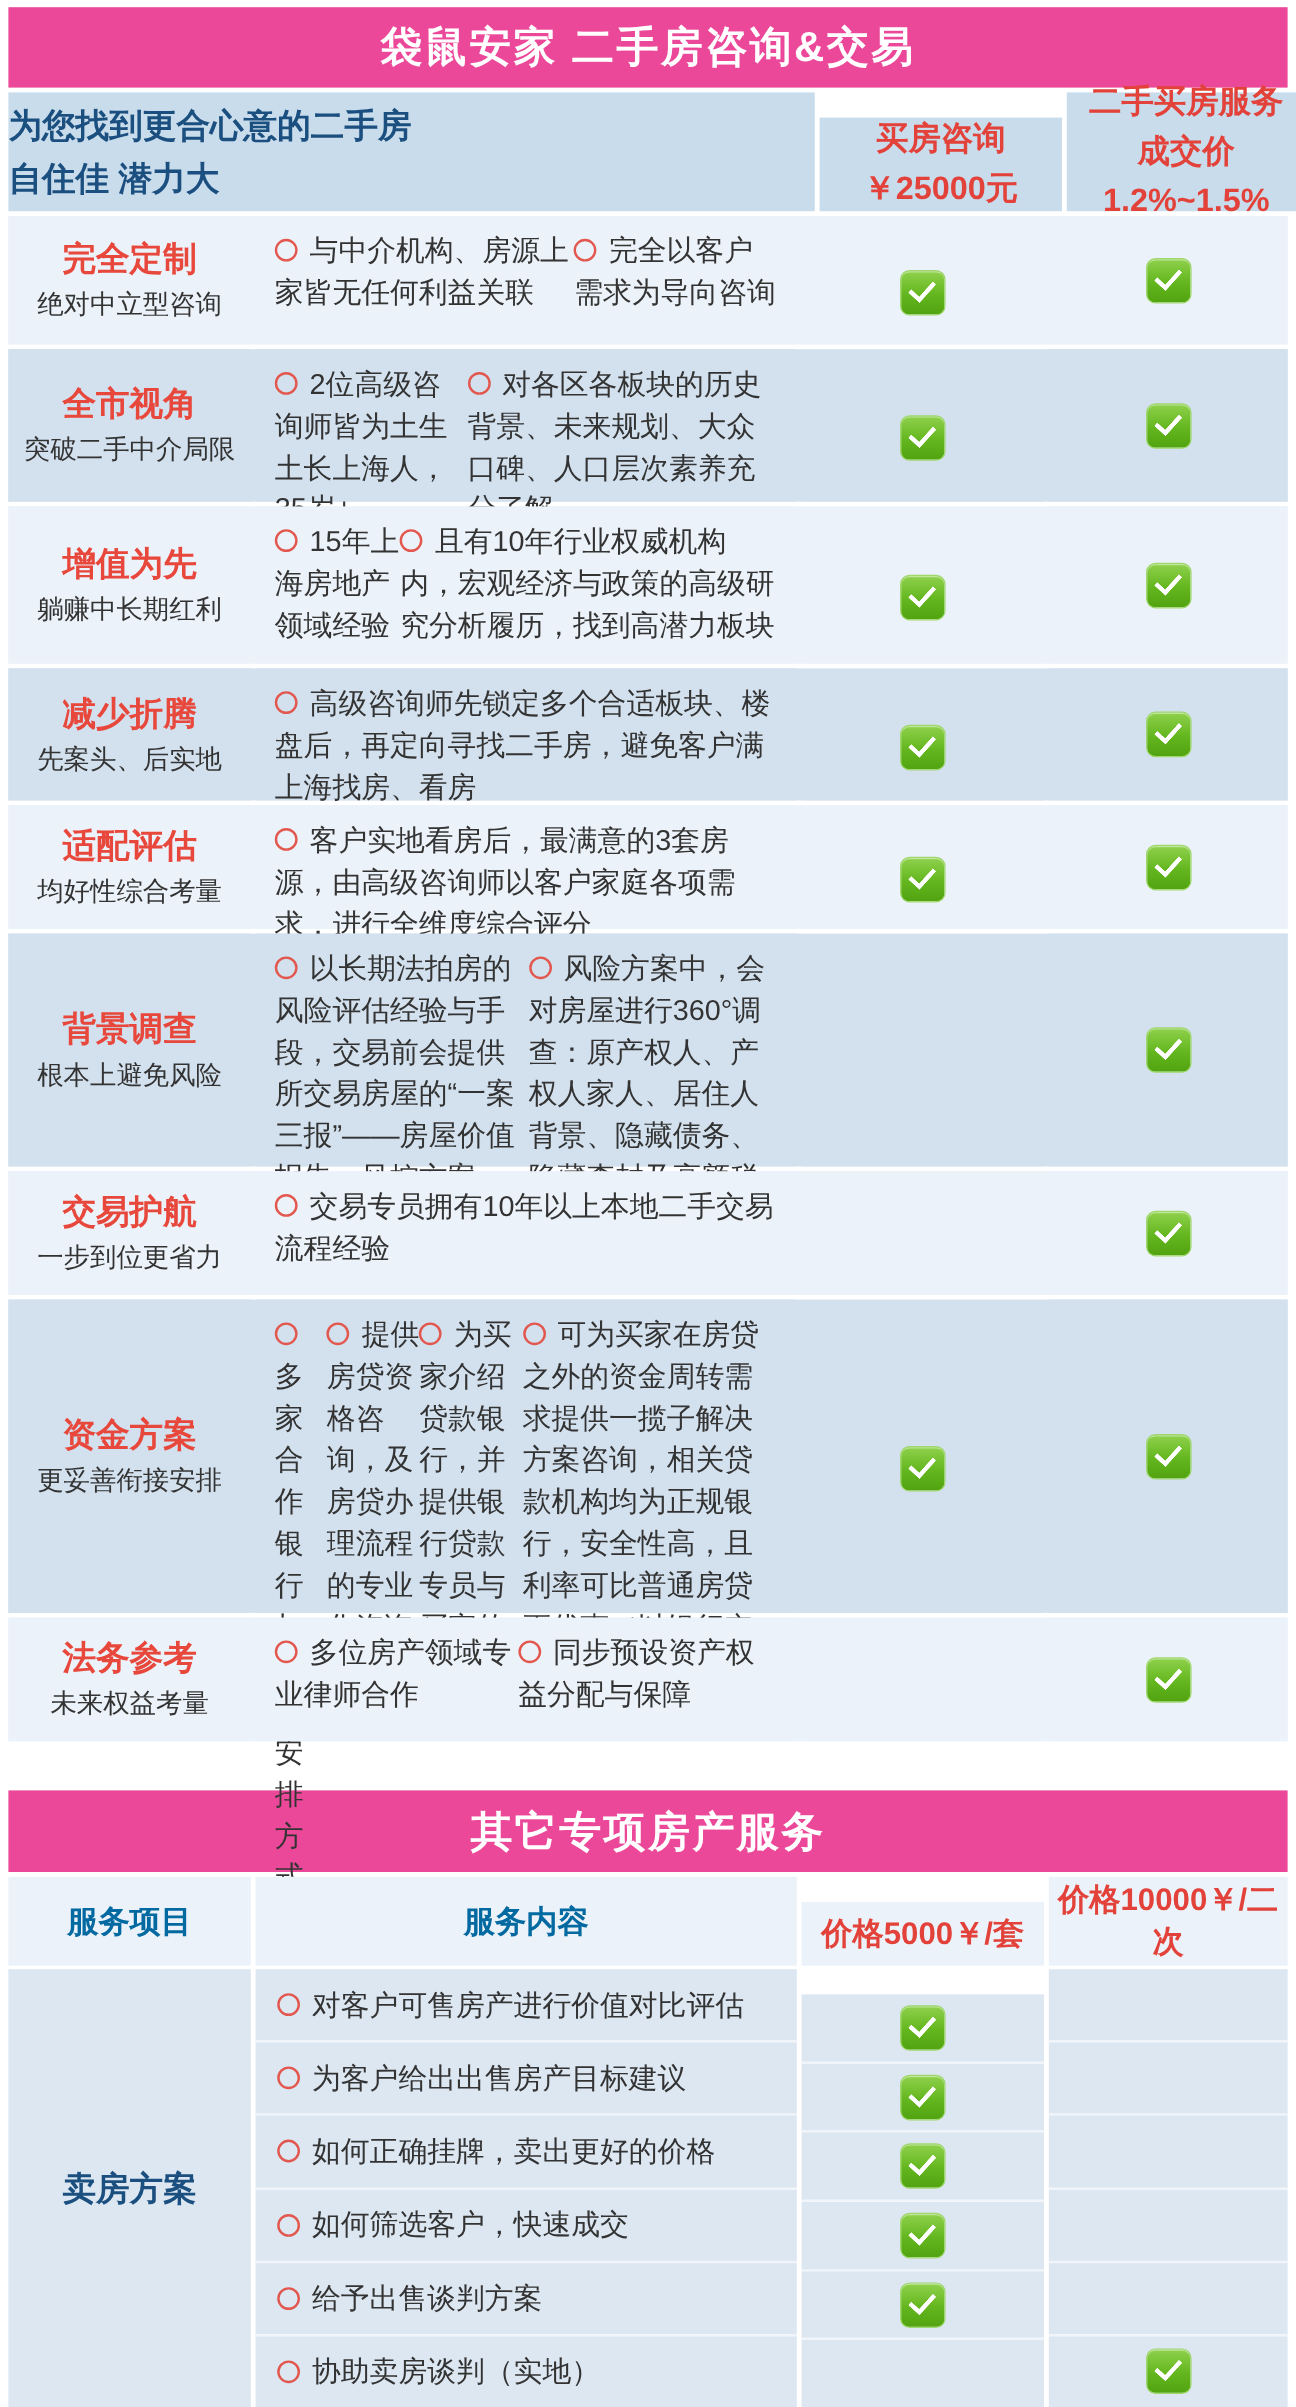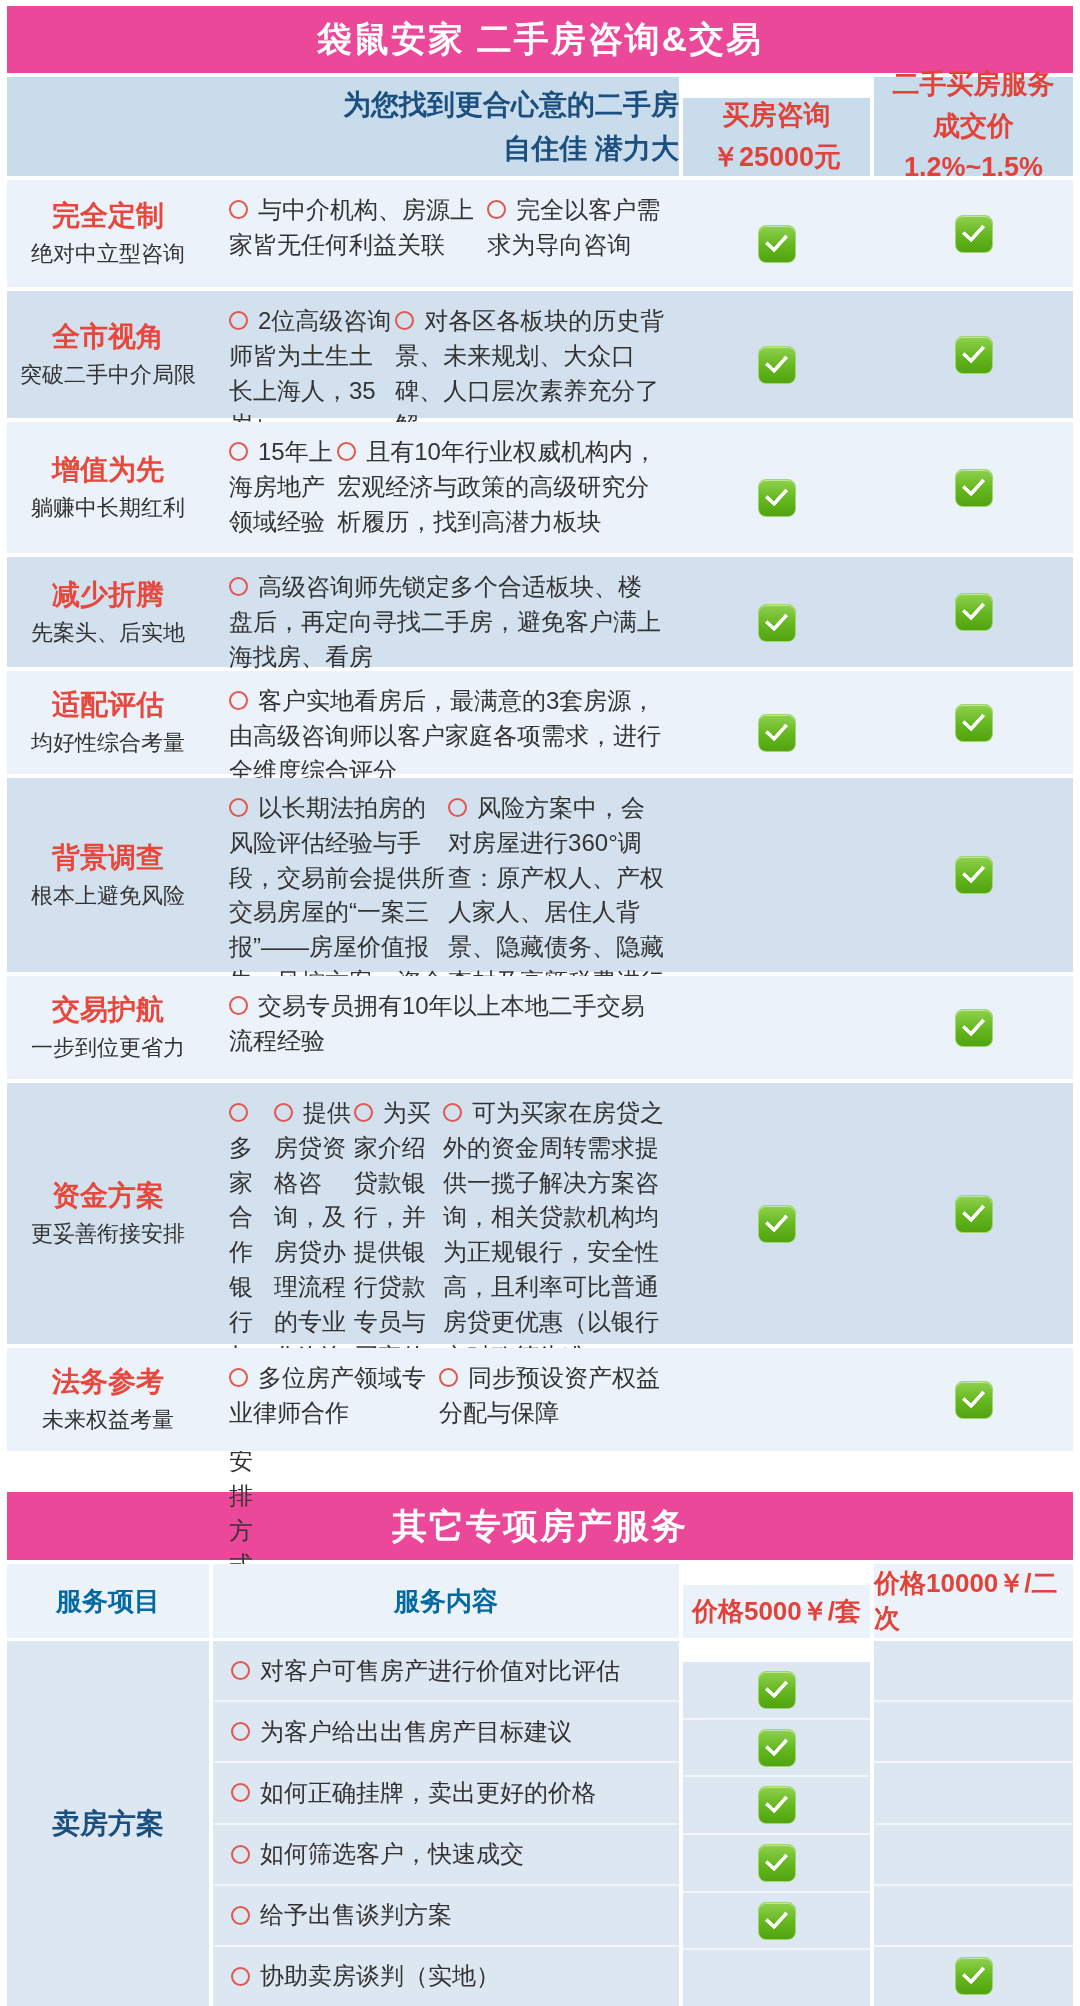--- a/index.html
+++ b/index.html
@@ -6,26 +6,26 @@
   body{width:1080px;font-family:"Liberation Sans","DejaVu Sans",sans-serif;-webkit-font-smoothing:antialiased;}
   .page{padding:6px 7px 0 7px;}
   .bar{background:#ec4899;color:#ffffff;display:flex;align-items:center;justify-content:center;
        font-weight:bold;font-size:35px;letter-spacing:2px;}
   .bar1{height:67px;}
   .bar2{height:68px;margin-top:41px;}
   .row{display:flex;gap:4px;margin-top:4px;}
   .cell{box-sizing:border-box;}
   .c1{width:202px;flex:none;}
   .c2{flex:1;}
-  .c3{width:187px;flex:none;margin-top:21px;}
-  .c4{width:199px;flex:none;}
+  .c3{width:202px;flex:none;margin-top:21px;}
+  .c4{width:199px;flex:none;text-align:center;}
   .light{background:#ecf2f9;}
   .dark{background:#d3e1ee;}
   .hdr{background:#c9dcec;}
-  .hdr-merge{width:672px;flex:none;display:flex;flex-direction:column;align-items:flex-end;justify-content:center;}
+  .hdr-merge{width:672px;flex:none;display:flex;flex-direction:column;align-items:flex-start;justify-content:center;}
   .tagline{color:#1b4f7f;font-weight:bold;font-size:28px;line-height:1.55;text-align:center;}
   .price-head{display:flex;flex-direction:column;align-items:center;justify-content:center;
               color:#e2423a;font-weight:bold;font-size:27px;line-height:1.55;text-align:center;}
   .cat{display:flex;flex-direction:column;align-items:center;justify-content:center;text-align:center;padding:4px;}
   .cat-title{color:#e8473c;font-weight:bold;font-size:28px;line-height:1.3;}
   .cat-sub{color:#333333;font-size:22px;margin-top:6px;line-height:1.3;}
   .content{display:flex;flex-direction:row;justify-content:space-between;padding:10px 14px 10px 16px;}
   .item{font-size:24px;color:#333333;line-height:1.45;margin:3px 0;}
   .ring{display:inline-block;width:15px;height:15px;border:2px solid #e2574e;border-radius:50%;
         margin-right:10px;vertical-align:-1px;background:transparent;}

